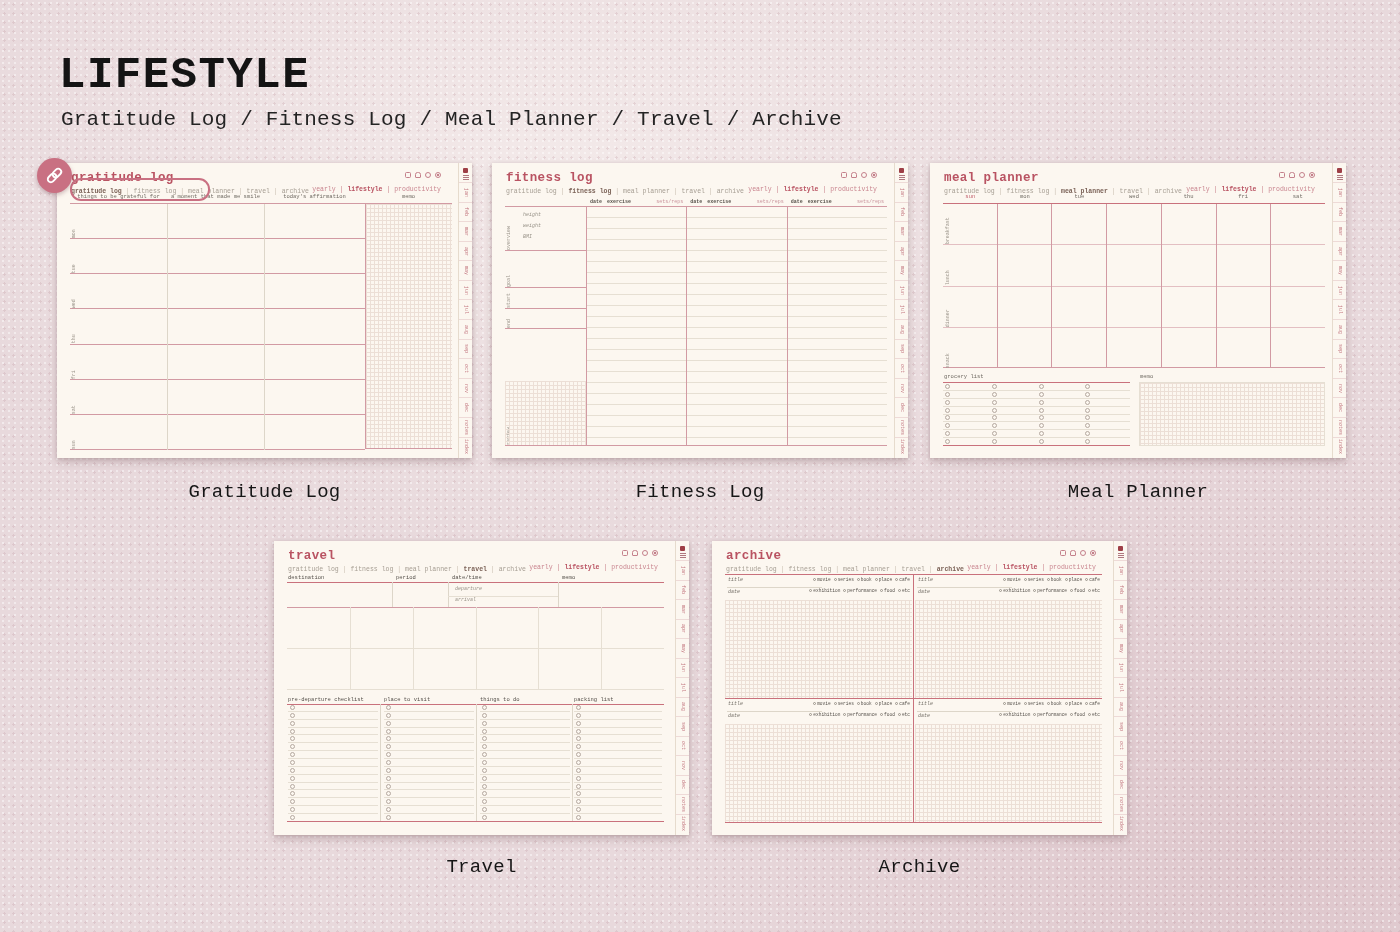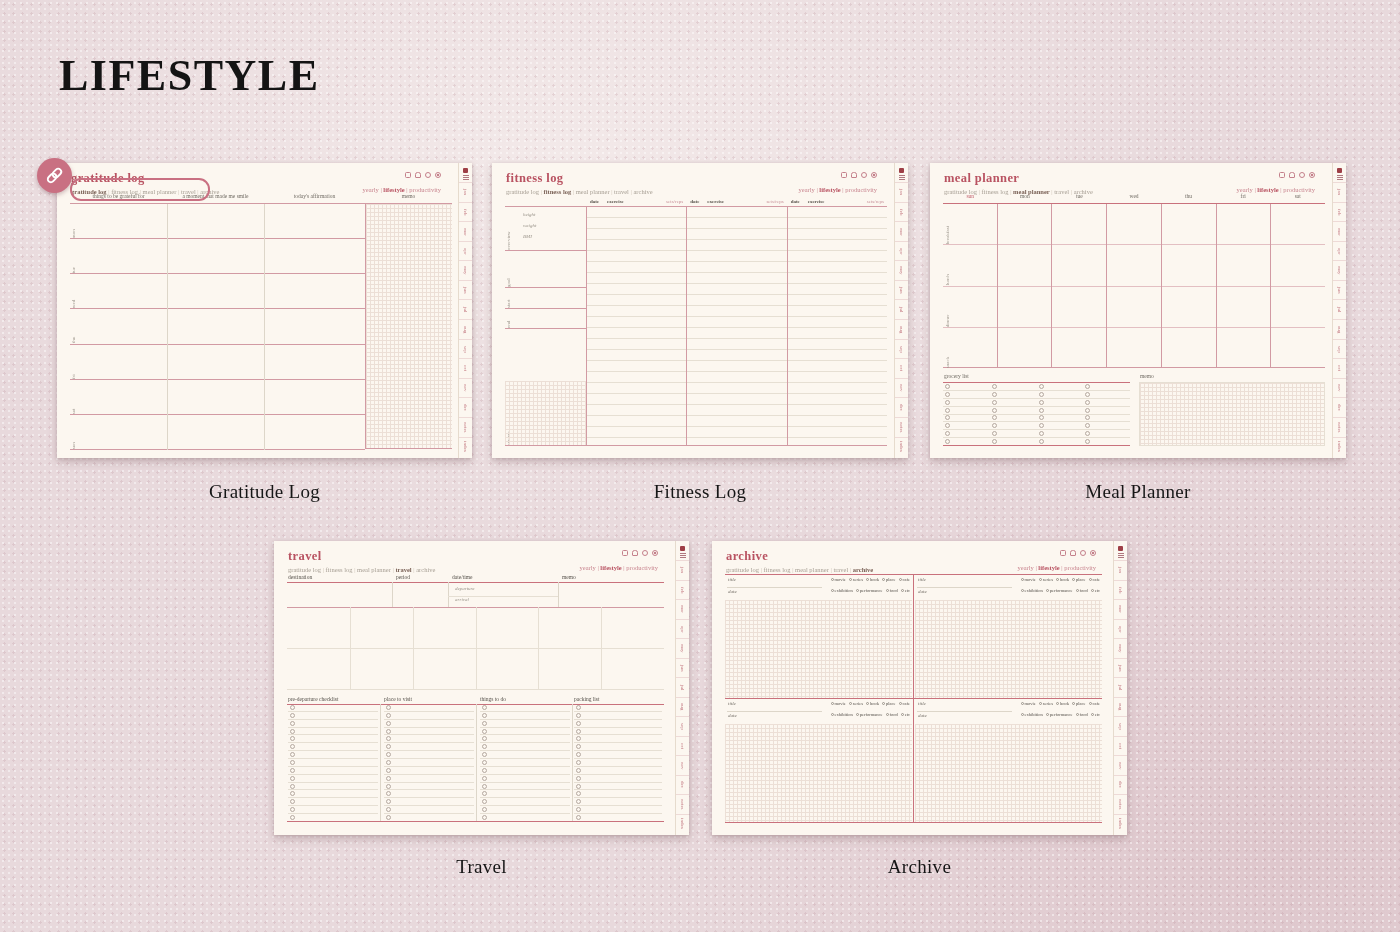--- a/index.html
+++ b/index.html
@@ -1,17 +1,17 @@
 <!DOCTYPE html>
 <html><head>
 <meta charset="utf-8">
 <style>
   html,body{margin:0;padding:0;}
   .stage{position:relative;width:1400px;height:932px;overflow:hidden;
-    font-family:Liberation Serif, serif;
+    font-family:Liberation Mono, monospace;
     background-color:#e8d9dc;
     background-image:
       radial-gradient(rgba(255,255,255,.45) 1px, transparent 1.3px),
       radial-gradient(rgba(183,141,150,.22) 1px, transparent 1.3px),
       radial-gradient(1000px 600px at 40% 18%, rgba(252,247,244,.55), transparent 65%),
       radial-gradient(950px 750px at 92% 92%, rgba(212,180,188,.5), transparent 70%);
     background-size:6px 6px, 9px 9px, auto, auto;}
   .main-title{position:absolute;left:59px;top:50px;font-size:44px;font-weight:800;letter-spacing:1.5px;color:#141414;}
   .main-subtitle{position:absolute;left:61px;top:108px;font-size:21px;font-weight:500;color:#242424;letter-spacing:.2px;}
   .planner{position:absolute;background:#fcf7f0;box-shadow:0 4px 9px rgba(125,92,97,.3),0 1px 3px rgba(125,92,97,.25);}
@@ -61,20 +61,21 @@
   .circ{width:3px;height:3px;border:1px solid #b5a9a0;border-radius:50%;margin-left:2px;flex:none;cursor:pointer;}
   .radior{display:flex;gap:3px;align-items:center;}
   .radioitem{display:flex;align-items:center;gap:1px;font-size:4.5px;color:#55504a;cursor:pointer;}
   .rcirc{width:3px;height:3px;border:1px solid #9a948a;border-radius:50%;box-sizing:border-box;flex:none;}
 </style>
 </head>
 <body>
 
 <div class="stage">
   <div class="main-title">LIFESTYLE</div>
+  <div class="main-subtitle">Gratitude Log / Fitness Log / Meal Planner / Travel / Archive</div>
 
   <div class="planner" id="pl-gratitude">
       <div style="position: absolute; left: 0px; top: 0px; right: 14px; height: 36px;">
         <div class="ptitle">gratitude log</div>
         <div class="pnav"><span class="navitem on">gratitude log</span><span class="sep"> | </span><span class="navitem">fitness log</span><span class="sep"> | </span><span class="navitem">meal planner</span><span class="sep"> | </span><span class="navitem">travel</span><span class="sep"> | </span><span class="navitem">archive</span></div>
         <div class="picons">
           <span class="pic calendar-icon"></span>
           <span class="pic lock-icon"></span>
           <span class="pic clock-icon"></span>
           <span class="pic gear-icon"></span>

